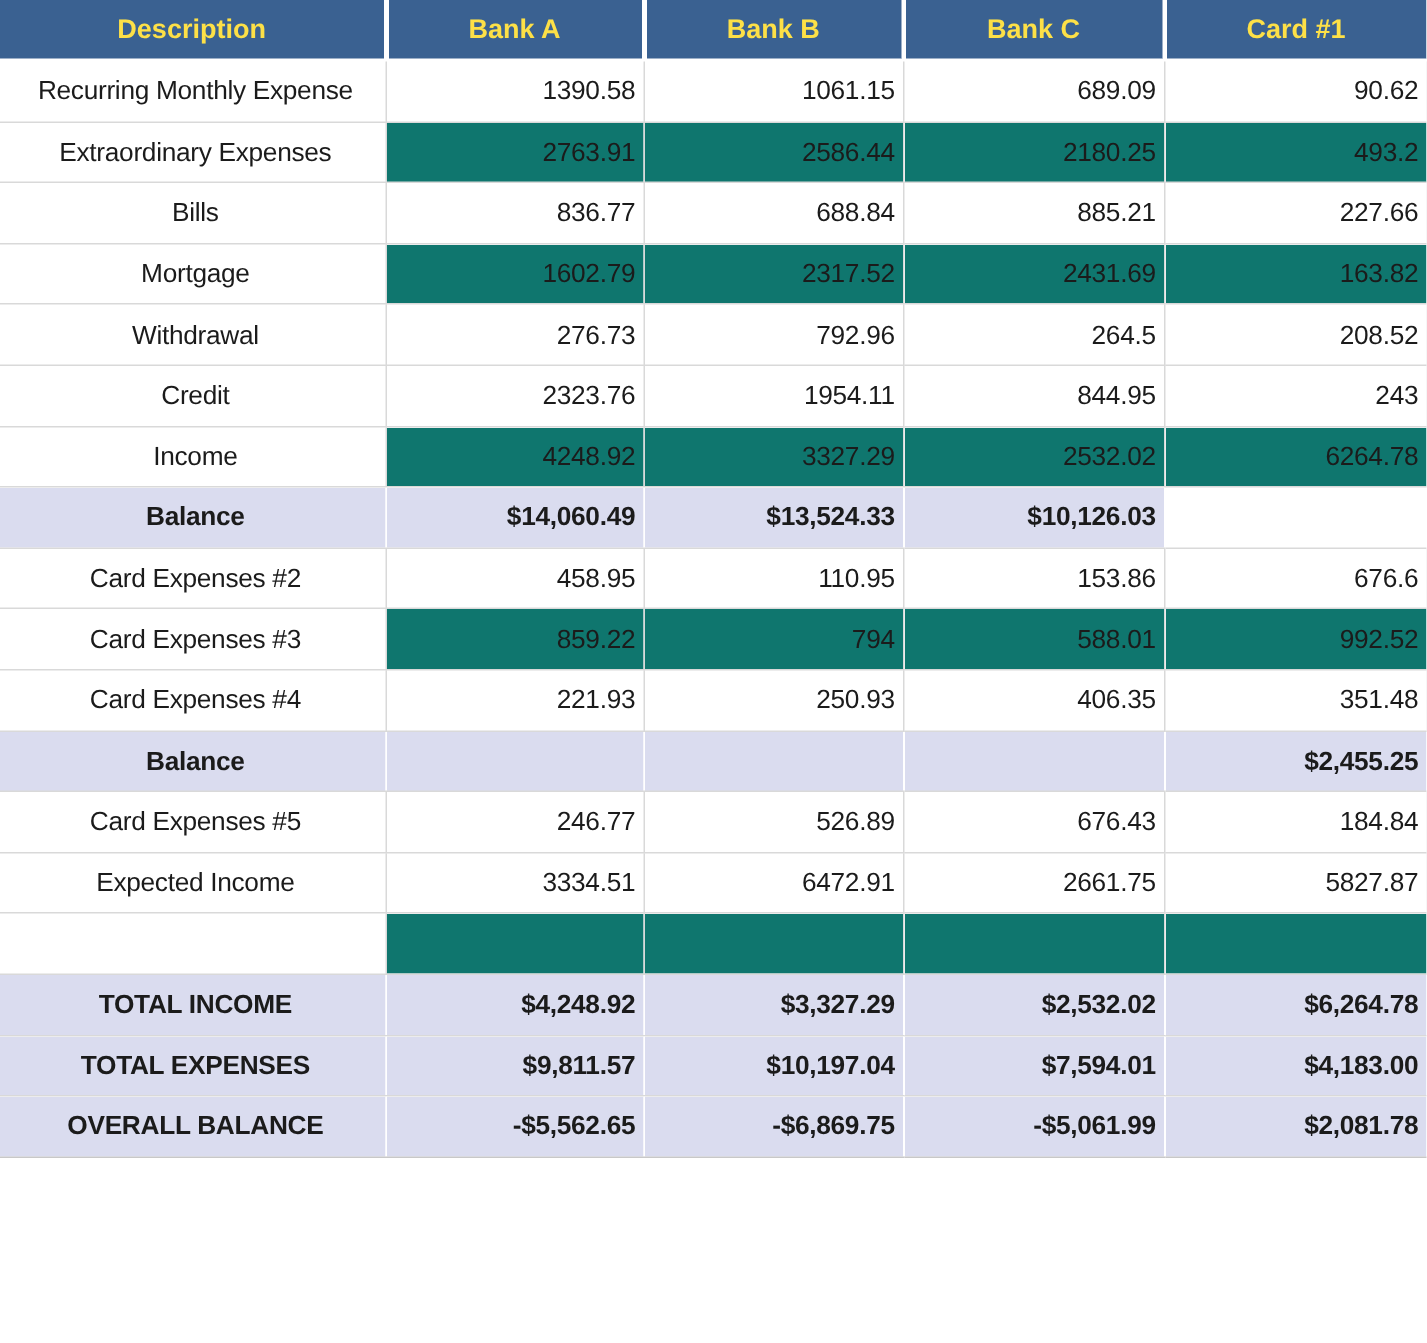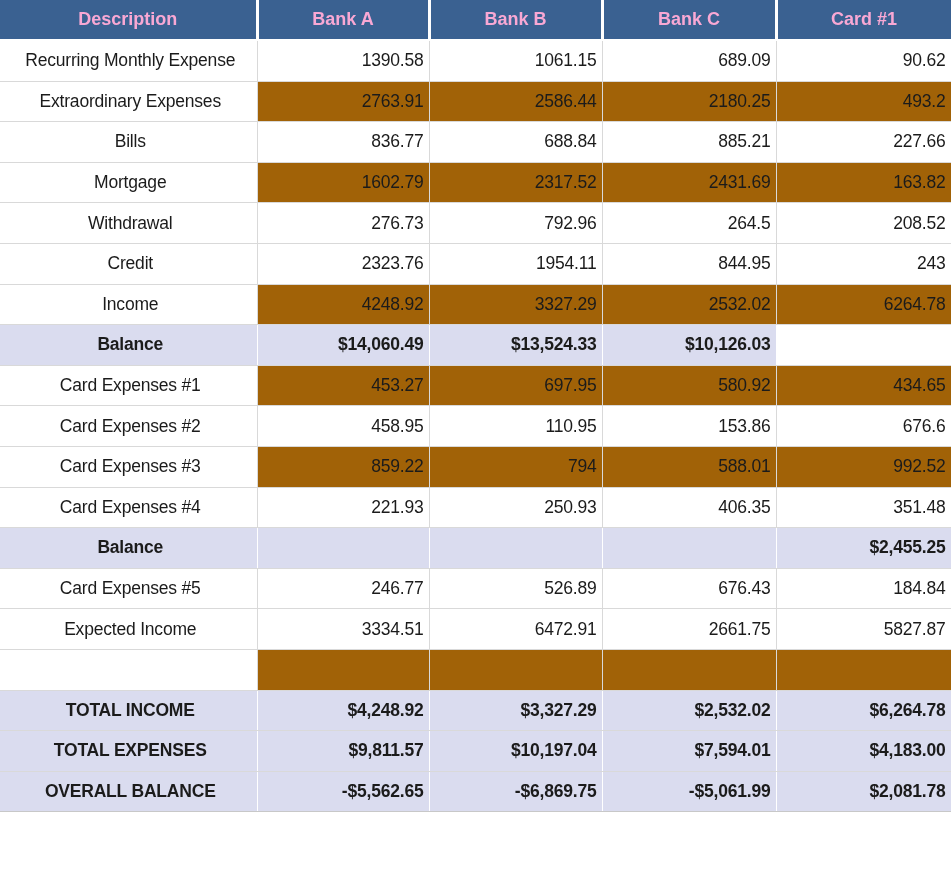--- a/index.html
+++ b/index.html
@@ -14,21 +14,21 @@
     height: 895px;
     overflow: hidden;
   }
   table {
     border-collapse: collapse;
     table-layout: fixed;
     width: 951px;
   }
   th {
     background: #3a6191;
-    color: #f9a8d4;
+    color: #fde047;
     font-weight: 700;
     font-size: 18px;
     height: 39px;
     text-align: center;
     border-left: 3px solid #ffffff;
     border-bottom: 2px solid #ffffff;
     padding: 0;
     overflow: hidden;
     white-space: nowrap;
   }
@@ -45,21 +45,21 @@
   }
   td.desc {
     padding: 0 2px 0 6px;
     text-align: center;
     border-left: none;
   }
   td.val {
     padding: 0 5px 0 2px;
     text-align: right;
   }
-  tr.band td.val { background: #a16207; text-align: right; }
+  tr.band td.val { background: #0f766e; text-align: right; }
   tr.highlight td {
     background: #dadcef;
     font-weight: 700;
     border-left-color: #ffffff;
     border-right-color: #ffffff;
   }
   tr.highlight td.desc { border-left: none; }
   tr.highlight td.plain {
     background: #ffffff;
     border-left-color: #d9d9d9;
@@ -138,27 +138,20 @@
           <td class="val">2532.02</td>
           <td class="val">6264.78</td>
         </tr>
         <tr class="highlight">
           <td class="desc">Balance</td>
           <td class="val">$14,060.49</td>
           <td class="val">$13,524.33</td>
           <td class="val">$10,126.03</td>
           <td class="val plain"></td>
         </tr>
-        <tr class="band">
-          <td class="desc">Card Expenses #1</td>
-          <td class="val">453.27</td>
-          <td class="val">697.95</td>
-          <td class="val">580.92</td>
-          <td class="val">434.65</td>
-        </tr>
         <tr class="normal">
           <td class="desc">Card Expenses #2</td>
           <td class="val">458.95</td>
           <td class="val">110.95</td>
           <td class="val">153.86</td>
           <td class="val">676.6</td>
         </tr>
         <tr class="band">
           <td class="desc">Card Expenses #3</td>
           <td class="val">859.22</td>

